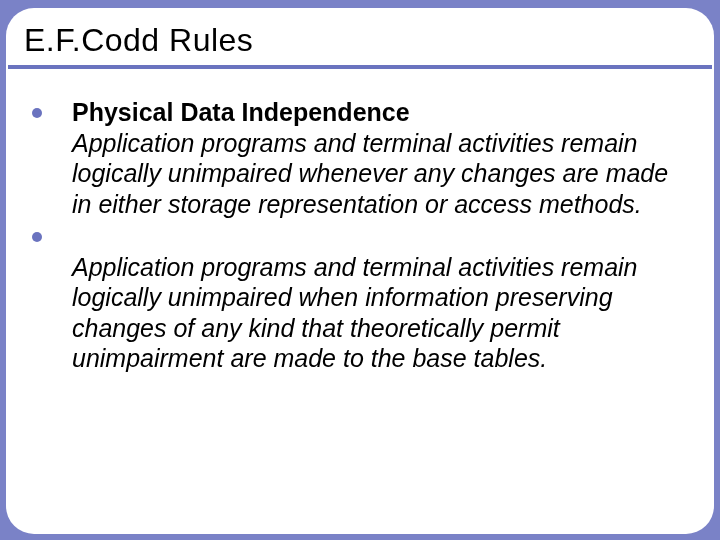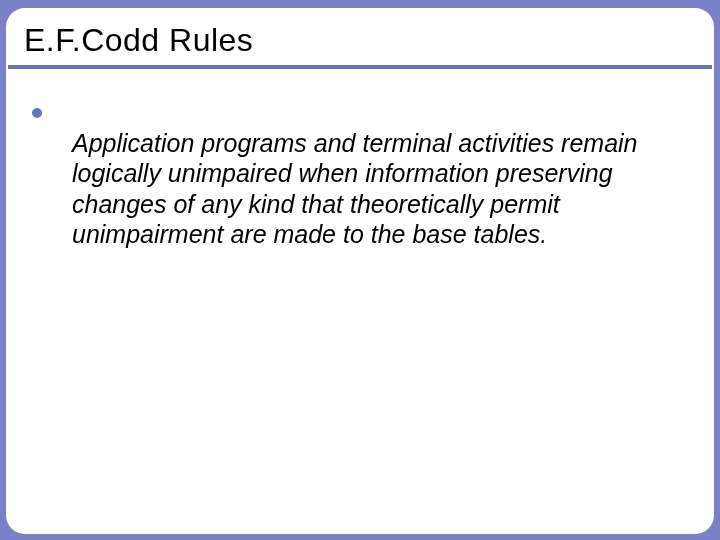--- a/index.html
+++ b/index.html
@@ -9,21 +9,21 @@
     font-family: Arial, Helvetica, sans-serif;
     position: relative;
   }
   .content-card {
     position: absolute;
     top: 8px;
     left: 6px;
     right: 6px;
     bottom: 6px;
     background: #ffffff;
-    border-radius: 19px;
+    border-radius: 28px;
   }
   .title-bar {
     padding: 14px 16px 6px 16px;
     border-bottom: 4px solid #6a73bf;
     margin: 0 2px;
   }
   .title-text {
     font-size: 32px;
     font-weight: 400;
     color: #000;
@@ -61,20 +61,27 @@
 </style>
 </head>
 <body>
 
 <div class="content-card">
   <div class="title-bar">
     <div class="title-text">E.F.Codd Rules</div>
   </div>
   <div class="body-area">
 
+    <div class="rule-item">
+      <div class="bullet-dot"></div>
+      <div class="rule-text">
+        <span class="rule-heading">Physical Data Independence</span><br>
+        <span class="rule-desc">Application programs and terminal activities remain logically unimpaired whenever any changes are made in either storage representation or access methods.</span>
+      </div>
+    </div>
 
     <div class="rule-item">
       <div class="bullet-dot"></div>
       <div class="rule-text">
         <br>
         <span class="rule-desc">Application programs and terminal activities remain logically unimpaired when information preserving changes of any kind that theoretically permit unimpairment are made to the base tables.</span>
       </div>
     </div>
 
   </div>

